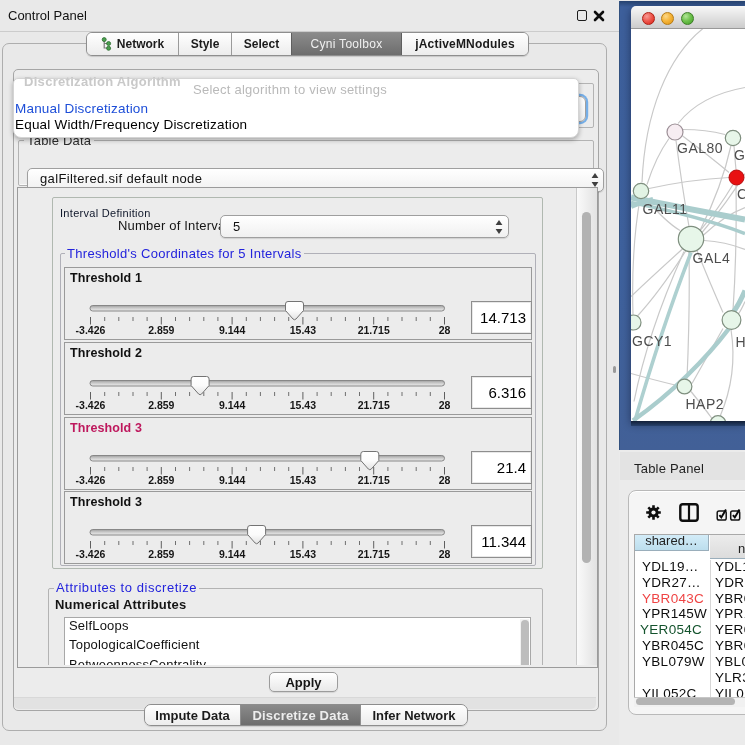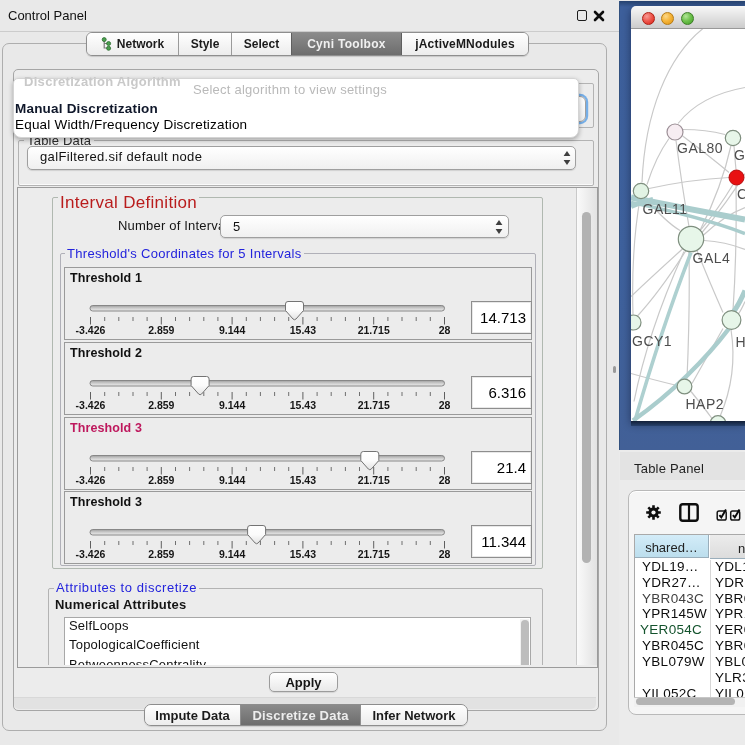--- a/index.html
+++ b/index.html
@@ -24,45 +24,45 @@
     <svg width="12" height="16" viewBox="0 0 12 16" style="margin-right:4px;">
       <path d="M3.2 4.5 V12.5 M3.2 7.5 H7 M3.2 12 H7" stroke="#7a7a7a" stroke-width="1.2" fill="none"></path>
       <circle cx="3.2" cy="3.6" r="2" fill="#4ba04f" stroke="#2c6c30" stroke-width="0.8"></circle>
       <circle cx="7.6" cy="7.5" r="2" fill="#4ba04f" stroke="#2c6c30" stroke-width="0.8"></circle>
       <circle cx="7.6" cy="12.3" r="2" fill="#4ba04f" stroke="#2c6c30" stroke-width="0.8"></circle>
     </svg>
     <span style="font-size:12px;font-weight:bold;color:#1b1b1b;">Network</span>
   </div>
   <div style="width:52px;background:linear-gradient(#ffffff,#ececec);border-right:1px solid #9a9a9a;display:flex;align-items:center;justify-content:center;font-size:12px;font-weight:bold;color:#1b1b1b;text-align:center;">Style</div>
   <div style="width:59px;background:linear-gradient(#ffffff,#ececec);display:flex;align-items:center;justify-content:center;font-size:12px;font-weight:bold;color:#1b1b1b;">Select</div>
-  <div style="width:109px;background:linear-gradient(#8b8b8b,#6d6d6d);border-left:1px solid #5f5f5f;border-right:1px solid #5f5f5f;display:flex;align-items:center;justify-content:center;font-size:12px;font-weight:bold;color:#f0f0f0;letter-spacing:0.3px;">Cyni Toolbox</div>
+  <div style="width:109px;background:linear-gradient(#8b8b8b,#6d6d6d);border-left:1px solid #5f5f5f;border-right:1px solid #5f5f5f;display:flex;align-items:center;justify-content:center;font-size:12px;font-weight:normal;color:#f0f0f0;letter-spacing:0.3px;">Cyni Toolbox</div>
   <div style="flex:1;background:linear-gradient(#ffffff,#ececec);display:flex;align-items:center;justify-content:center;font-size:12px;font-weight:bold;color:#1b1b1b;letter-spacing:0.2px;">jActiveMNodules</div>
 </div>
 
 <div class="abs" style="left:13px;top:69px;width:584px;height:640px;background:#ececec;border:1px solid #a6a6a6;border-radius:5px;"></div>
 
 <div class="abs" style="left:19px;top:83px;width:573px;height:43px;border:1px solid #b3b3b3;border-radius:2px;"></div>
 
 <div class="abs" style="left:27px;top:96px;width:557px;height:24px;border-radius:6px;background:linear-gradient(#ffffff,#efefef);border:1px solid #9f9f9f;box-shadow:0 0 0 2.2px rgba(90,160,230,0.8);"></div>
 
 <div class="abs" style="left:18px;top:140px;width:574px;height:44px;border:1px solid #b3b3b3;border-radius:2px;box-shadow:inset 0 -1px 0 #fafafa;"></div>
 <div class="abs" style="left:24px;top:133px;background:#ececec;padding:0 3px;font-size:13px;color:#2c2c2c;letter-spacing:0.2px;">Table Data</div>
-<div class="abs" style="left:27px;top:146px;width:547px;height:22px;border-radius:5px;background:linear-gradient(#ffffff,#f0f0f0);border:1px solid #9f9f9f;box-shadow:0 1px 1px rgba(0,0,0,0.12);">
+<div class="abs" style="left:27px;top:168px;width:547px;height:22px;border-radius:5px;background:linear-gradient(#ffffff,#f0f0f0);border:1px solid #9f9f9f;box-shadow:0 1px 1px rgba(0,0,0,0.12);padding-left:28px;">
   <div class="abs" style="left:12px;top:1.5px;font-size:13px;color:#111;letter-spacing:0.35px;">galFiltered.sif default node</div>
   <svg class="abs" style="right:3px;top:3px;" width="10" height="16" viewBox="0 0 10 16">
     <path d="M5 1 L8.4 6 H1.6 Z" fill="#3f3f3f"></path>
     <path d="M5 15 L1.6 10 H8.4 Z" fill="#3f3f3f"></path>
   </svg>
 </div>
 
 <div class="abs" style="left:17px;top:187px;width:579px;height:479px;border:1px solid #9b9b9b;background:#ececec;"></div>
 <div id="scrollclip" class="abs" style="left:18px;top:188px;width:558px;height:477px;overflow:hidden;">
 
   <div class="abs" style="left:34px;top:9px;width:489px;height:370px;border:1px solid #b0b8b0;border-radius:2px;"></div>
-  <div class="abs" style="left:40px;top:5px;background:#ececec;padding:0 2px;font-size:17px;color:#b91c1c;letter-spacing:0.3px;">Interval Definition</div>
+  <div class="abs" style="left:40px;top:19px;background:#ececec;padding:0 2px;font-size:11px;color:#0f172a;letter-spacing:0.3px;">Interval Definition</div>
 
   <div class="abs" style="left:56px;top:29.5px;font-size:13px;font-weight:normal;color:#151515;letter-spacing:0.2px;margin-left:44px;">Number of Intervals</div>
   <div class="abs" style="left:202px;top:27px;width:287px;height:21px;border-radius:5px;background:linear-gradient(#ffffff,#f0f0f0);border:1px solid #9f9f9f;box-shadow:0 1px 1px rgba(0,0,0,0.12);">
     <div class="abs" style="left:12px;top:3px;font-size:13px;color:#111;">5</div>
     <svg class="abs" style="right:4px;top:2.5px;" width="10" height="16" viewBox="0 0 10 16">
       <path d="M5 1 L8.4 6 H1.6 Z" fill="#3f3f3f"></path>
       <path d="M5 15 L1.6 10 H8.4 Z" fill="#3f3f3f"></path>
     </svg>
   </div>
 
@@ -300,21 +300,21 @@
 
 <div class="abs" style="left:144px;top:704px;width:322px;height:20px;border:1px solid #8d8d8d;border-radius:7px;overflow:hidden;display:flex;box-shadow:0 1px 1px rgba(0,0,0,0.12);">
   <div style="width:95px;background:linear-gradient(#ffffff,#ececec);border-right:1px solid #8f8f8f;display:flex;align-items:center;justify-content:center;font-size:13px;font-weight:bold;color:#1b1b1b;">Impute Data</div>
   <div style="width:119px;background:linear-gradient(#8b8b8b,#6d6d6d);display:flex;align-items:center;justify-content:center;font-size:13px;font-weight:bold;color:#ededed;letter-spacing:0.2px;">Discretize Data</div>
   <div style="flex:1;background:linear-gradient(#ffffff,#ececec);border-left:1px solid #8f8f8f;display:flex;align-items:center;justify-content:center;font-size:13px;font-weight:bold;color:#1b1b1b;">Infer Network</div>
 </div>
 
 <div class="abs" style="left:13px;top:77.5px;width:564px;height:58.5px;background:#ffffff;border:1px solid #d4d4d4;border-radius:5px 5px 8px 8px;box-shadow:0 2px 5px rgba(0,0,0,0.3);z-index:40;"></div>
 <div class="abs" style="left:24px;top:73.5px;font-size:13px;font-weight:bold;color:#c9c9c9;z-index:41;letter-spacing:0.3px;">Discretization Algorithm</div>
 <div class="abs" style="left:193px;top:82px;font-size:13px;color:#b9b9b9;z-index:41;letter-spacing:0.25px;">Select algorithm to view settings</div>
-<div class="abs" style="left:15px;top:101px;font-size:13.5px;font-weight:bold;color:#0f172a;z-index:41;letter-spacing:0.2px;">Manual Discretization</div>
+<div class="abs" style="left:15px;top:101px;font-size:13.5px;font-weight:normal;color:#1d4ed8;z-index:41;letter-spacing:0.2px;">Manual Discretization</div>
 <div class="abs" style="left:15px;top:116.5px;font-size:13.5px;color:#000;z-index:41;letter-spacing:0.2px;">Equal Width/Frequency Discretization</div>
 
 <div class="abs" style="left:613px;top:366px;width:3px;height:7px;background:#9a9a9a;border-radius:1.5px;"></div>
 
 <div class="abs" style="left:619px;top:1px;width:126px;height:449px;background:linear-gradient(#26426f,#3d5f9b 6px,#3e619d 60%,#426097);border-left:1px solid #32517f;"></div>
 
 <div class="abs" style="left:631px;top:6px;width:114px;height:415px;border-radius:5px 0 0 0;overflow:hidden;box-shadow:0 3px 8px rgba(0,0,20,0.45);">
   <div style="height:21.5px;background:linear-gradient(#f8f8f8,#cccccc);border-bottom:1px solid #999;position:relative;">
     <div style="position:absolute;left:11px;top:5.5px;width:11px;height:11px;border-radius:50%;background:radial-gradient(circle at 35% 30%,#f79b95,#ee5a50 45%,#da1e12);border:0.5px solid #ad2015;"></div>
     <div style="position:absolute;left:30px;top:5.5px;width:11px;height:11px;border-radius:50%;background:radial-gradient(circle at 35% 30%,#fbd88a,#f5b53b 45%,#e1930e);border:0.5px solid #b67b14;"></div>
@@ -397,27 +397,27 @@
     <path d="M10 1.3 V17.7" stroke="#0e0e0e" stroke-width="2.2"></path>
   </svg>
   <svg class="abs" style="left:86.5px;top:14.5px;" width="26" height="15" viewBox="0 0 26 15">
     <rect x="1.2" y="5" width="9" height="9" rx="1.8" fill="none" stroke="#161616" stroke-width="1.5"></rect>
     <path d="M3.4 9.2 L5.3 11.4 L10 3.4" stroke="#0a0a0a" stroke-width="2" fill="none"></path>
     <rect x="14.7" y="5" width="9" height="9" rx="1.8" fill="none" stroke="#161616" stroke-width="1.5"></rect>
     <path d="M16.9 9.2 L18.8 11.4 L23.5 3.4" stroke="#0a0a0a" stroke-width="2" fill="none"></path>
   </svg>
 
   <div class="abs" style="left:5px;top:43px;width:125px;height:163px;background:#ffffff;border:1px solid #a9a9a9;border-right:none;overflow:hidden;">
-    <div class="abs" style="left:0;top:0;width:74px;height:23px;background:linear-gradient(#d3ecf8,#bcdeed);border-right:1px solid #9aaebb;border-bottom:1px solid #9aaebb;display:flex;align-items:flex-end;justify-content:center;padding-bottom:2.5px;box-sizing:border-box;font-size:13px;color:#222;">shared…</div>
+    <div class="abs" style="left:0;top:0;width:74px;height:16px;background:linear-gradient(#d3ecf8,#bcdeed);border-right:1px solid #9aaebb;border-bottom:1px solid #9aaebb;display:flex;align-items:flex-end;justify-content:center;padding-bottom:2.5px;box-sizing:border-box;font-size:13px;color:#222;">shared…</div>
     <div class="abs" style="left:75px;top:0;width:50px;height:24px;background:linear-gradient(#ececec,#dcdcdc);border-bottom:1px solid #9aaebb;padding-left:28px;display:flex;align-items:flex-end;padding-bottom:2.5px;box-sizing:border-box;font-size:13px;color:#222;">na</div>
     <div class="abs" style="left:7px;top:23.7px;font-size:13.5px;color:#0d0d0d;letter-spacing:0.3px;white-space:nowrap;">YDL19…</div>
       <div class="abs" style="left:80px;top:23.7px;font-size:13.5px;color:#0d0d0d;letter-spacing:0.3px;white-space:nowrap;">YDL1</div>
     <div class="abs" style="left:7px;top:39.6px;font-size:13.5px;color:#0d0d0d;letter-spacing:0.3px;white-space:nowrap;">YDR27…</div>
       <div class="abs" style="left:80px;top:39.6px;font-size:13.5px;color:#0d0d0d;letter-spacing:0.3px;white-space:nowrap;">YDR2</div>
-    <div class="abs" style="left:7px;top:55.5px;font-size:13.5px;color:#404040;letter-spacing:0.3px;white-space:nowrap;">YBR043C</div>
+    <div class="abs" style="left:7px;top:55.5px;font-size:13.5px;color:#ef4444;letter-spacing:0.3px;white-space:nowrap;">YBR043C</div>
       <div class="abs" style="left:80px;top:55.5px;font-size:13.5px;color:#0d0d0d;letter-spacing:0.3px;white-space:nowrap;">YBR0</div>
     <div class="abs" style="left:7px;top:71.4px;font-size:13.5px;color:#0d0d0d;letter-spacing:0.3px;white-space:nowrap;">YPR145W</div>
       <div class="abs" style="left:80px;top:71.4px;font-size:13.5px;color:#0d0d0d;letter-spacing:0.3px;white-space:nowrap;">YPR1</div>
     <div class="abs" style="left:5px;top:87.3px;font-size:13.5px;color:#14532d;letter-spacing:0.3px;white-space:nowrap;">YER054C</div>
       <div class="abs" style="left:80px;top:87.3px;font-size:13.5px;color:#0d0d0d;letter-spacing:0.3px;white-space:nowrap;">YER0</div>
     <div class="abs" style="left:7px;top:103.2px;font-size:13.5px;color:#0d0d0d;letter-spacing:0.3px;white-space:nowrap;">YBR045C</div>
       <div class="abs" style="left:80px;top:103.2px;font-size:13.5px;color:#0d0d0d;letter-spacing:0.3px;white-space:nowrap;">YBR0</div>
     <div class="abs" style="left:7px;top:119.1px;font-size:13.5px;color:#0d0d0d;letter-spacing:0.3px;white-space:nowrap;">YBL079W</div>
       <div class="abs" style="left:80px;top:119.1px;font-size:13.5px;color:#0d0d0d;letter-spacing:0.3px;white-space:nowrap;">YBL0</div>
     <div class="abs" style="left:7px;top:127px;font-size:13.5px;color:#0d0d0d;letter-spacing:0.3px;white-space:nowrap;margin-top:48px;">YLR345W</div>

